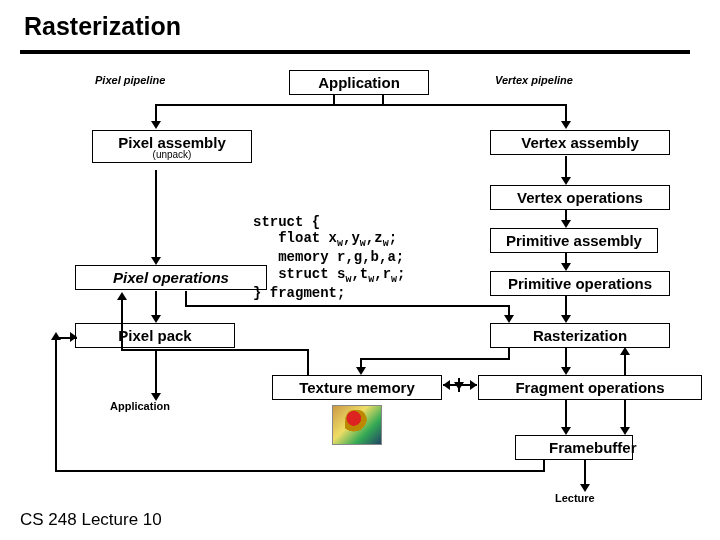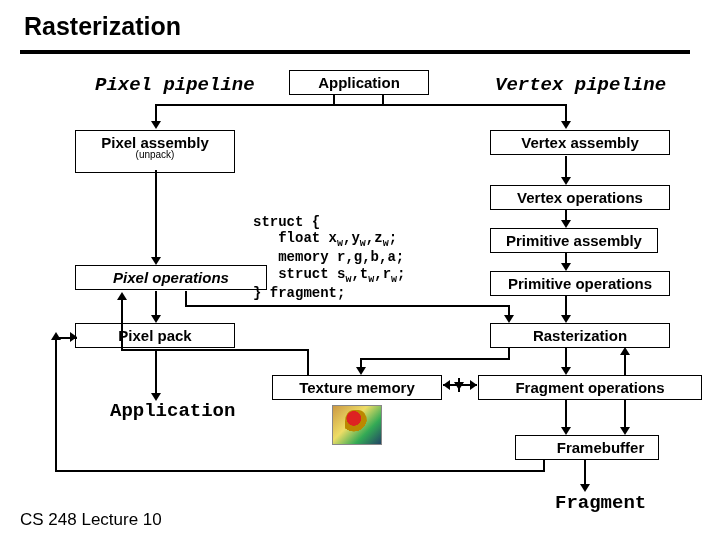--- a/index.html
+++ b/index.html
@@ -1,20 +1,20 @@
 <!DOCTYPE html>
 <html><head>
 <meta charset="utf-8">
 <style>
   * { box-sizing: border-box; margin: 0; padding: 0; }
   body { font-family: Verdana, Geneva, sans-serif; background: #fff; width: 720px; height: 540px; position: relative; }
   .title { font-size: 25px; font-weight: bold; position: absolute; top: 12px; left: 24px; }
   .hr { position: absolute; top: 50px; left: 20px; width: 670px; height: 4px; background: #000; }
   .box { position: absolute; border: 1.5px solid #000; background: #fff; text-align: center; font-weight: bold; padding: 3px 6px; font-size: 15px; }
-  .plain { position: absolute; text-align: center; font-weight: bold; font-size: 19px; font-family: Liberation Mono, monospace; }
+  .plain { position: absolute; text-align: center; font-weight: bold; font-size: 11px; }
   .italic { font-style: italic; font-weight: bold; }
   .sub { font-size: 10px; font-weight: normal; margin-top: -2px; }
   .code { position: absolute; font-family: "Courier New", monospace; font-size: 14px; font-weight: bold; white-space: pre; line-height: 1.15; }
   .code .subsc { font-size: 10px; vertical-align: sub; }
   .footer { position: absolute; bottom: 10px; left: 20px; font-size: 17px; }
   .v-line { position: absolute; width: 2px; background: #000; }
   .h-line { position: absolute; height: 2px; background: #000; }
   .arrow-down::after { content:''; position:absolute; bottom:-7px; left:-4px; width:0; height:0; border-left:5px solid transparent; border-right:5px solid transparent; border-top:8px solid #000; }
   .arrow-up::after { content:''; position:absolute; top:-7px; left:-4px; width:0; height:0; border-left:5px solid transparent; border-right:5px solid transparent; border-bottom:8px solid #000; }
   .img-ph { position:absolute; width:50px; height:40px; background: linear-gradient(135deg,#c94 0%,#ed6 40%,#3a5 70%,#246 100%); border:1px solid #888;}
@@ -23,21 +23,21 @@
 </head>
 <body>
 
 <div class="title">Rasterization</div>
 <div class="hr"></div>
 
 <div class="plain italic" style="left:95px; top:74px;">Pixel pipeline</div>
 <div class="box" style="left:289px; top:70px; width:140px;">Application</div>
 <div class="plain italic" style="left:495px; top:74px;">Vertex pipeline</div>
 
-<div class="box" style="left:75px; top:130px; width:160px; padding-bottom:12px;">
+<div class="box" style="left:92px; top:130px; width:160px; padding-bottom:2px;">
   <div>Pixel assembly</div>
   <div class="sub">(unpack)</div>
 </div>
 <div class="box" style="left:490px; top:130px; width:180px;">Vertex assembly</div>
 
 <div class="box" style="left:490px; top:185px; width:180px;">Vertex operations</div>
 <div class="box" style="left:490px; top:228px; width:168px;">Primitive assembly</div>
 <div class="box" style="left:75px; top:265px; width:192px;font-style:italic;">Pixel operations</div>
 <div class="box" style="left:490px; top:271px; width:180px;">Primitive operations</div>
 
@@ -49,25 +49,25 @@
 <span>} fragment;</span>
 </div>
 
 <div class="box" style="left:75px; top:323px; width:160px;">Pixel pack</div>
 <div class="box" style="left:490px; top:323px; width:180px;">Rasterization</div>
 
 <div class="box" style="left:272px; top:375px; width:170px;">Texture memory</div>
 <div class="box" style="left:478px; top:375px; width:224px;">Fragment operations</div>
 
 <div class="plain" style="left:110px; top:400px;">Application</div>
-<div class="box" style="left:515px; top:435px; width:144px;padding-left:33px;">Framebuffer</div>
+<div class="box" style="left:515px; top:435px; width:118px;padding-left:33px;">Framebuffer</div>
 
 <div class="img-ph" style="left:332px; top:405px;"></div>
 
-<div class="plain" style="left:555px; top:492px;">Fragment</div>
+<div class="plain" style="left:555px; top:492px;">Lecture</div>
 
 <div class="footer">CS 248 Lecture 10</div>
 
 <div class="v-line" style="left:333px; top:95px; height:10px;"></div>
 <div class="h-line" style="left:155px; top:104px; width:411px;"></div>
 <div class="v-line" style="left:382px; top:95px; height:10px;"></div>
 <div class="v-line arrow-down" style="left:155px; top:104px; height:18px;"></div>
 <div class="v-line arrow-down" style="left:565px; top:104px; height:18px;"></div>
 
 <div class="v-line arrow-down" style="left:155px; top:170px; height:88px;"></div>

